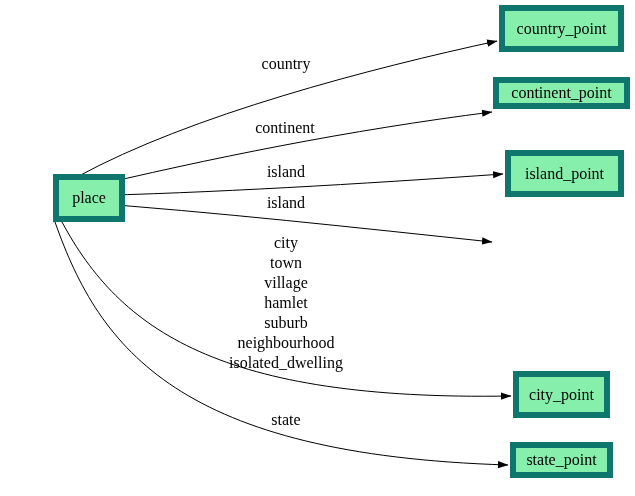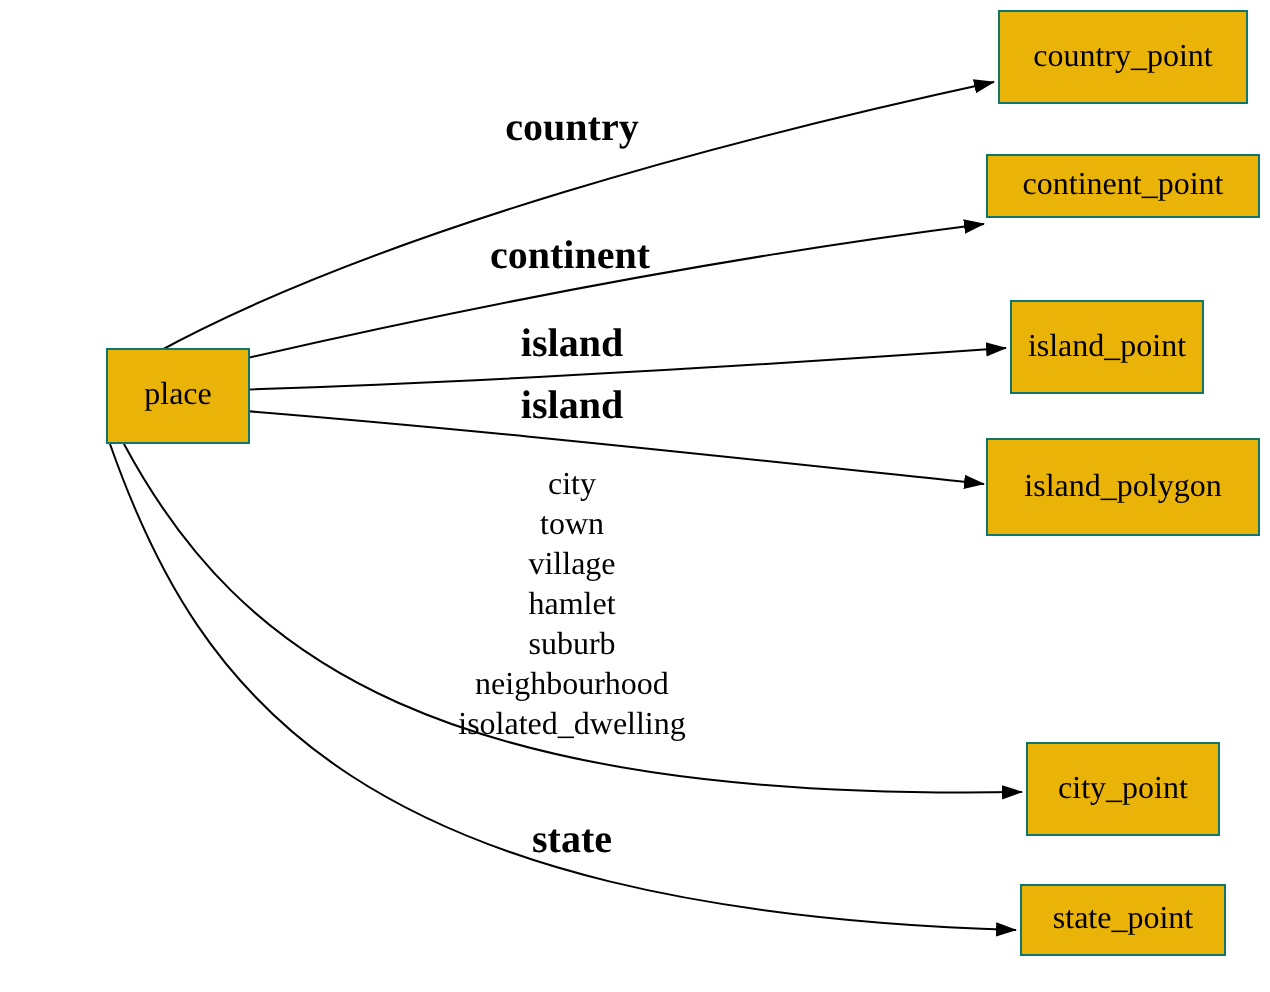--- a/index.html
+++ b/index.html
@@ -24,37 +24,36 @@
     height: 496px;
   }
   .edges-layer path.edge {
     fill: none;
     stroke: #000000;
     stroke-width: 1;
   }
   .node {
     position: absolute;
     box-sizing: border-box;
-    border: 1px solid #0f766e;
-    background: #eab308;
+    border: 6px solid #0f766e;
+    background: #86efac;
     display: flex;
     align-items: center;
     justify-content: center;
     font-size: 16px;
     line-height: 1;
     white-space: nowrap;
   }
   .edge-label {
     position: absolute;
     transform: translate(-50%, -50%);
-    font-size: 20px;
+    font-size: 16px;
     line-height: 20px;
     white-space: nowrap;
     text-align: center;
-    font-weight: bold;
   }
   .edge-label-block {
     position: absolute;
     transform: translateX(-50%);
     font-size: 16px;
     line-height: 20px;
     white-space: nowrap;
     text-align: center;
   }
 </style>
@@ -76,23 +75,22 @@
     <path class="edge" d="M 62 222 C 120 330, 220 401, 511 396" marker-end="url(#arrowhead)"></path>
     <path class="edge" d="M 55 222 C 100 350, 180 455, 508 465" marker-end="url(#arrowhead)"></path>
   </svg>
 
   <div class="node" style="left:5px; top:174px; width:72px; height:48px;margin-left:48px;">place</div>
 
   <div class="node" style="left:499px; top:5px; width:125px; height:47px;">country_point</div>
 
   <div class="node" style="left:493px; top:77px; width:137px; height:32px;">continent_point</div>
 
-  <div class="node" style="left:505px; top:150px; width:97px; height:47px;">island_point</div>
+  <div class="node" style="left:505px; top:150px; width:119px; height:47px;">island_point</div>
 
-  <div class="node" style="left:493px; top:219px; width:137px; height:49px;">island_polygon</div>
 
   <div class="node" style="left:513px; top:371px; width:97px; height:47px;">city_point</div>
 
   <div class="node" style="left:510px; top:442px; width:103px; height:36px;">state_point</div>
 
   <div class="edge-label" style="left:286px; top:64px;">country</div>
 
   <div class="edge-label" style="left:285px; top:128px;">continent</div>
 
   <div class="edge-label" style="left:286px; top:172px;">island</div>

